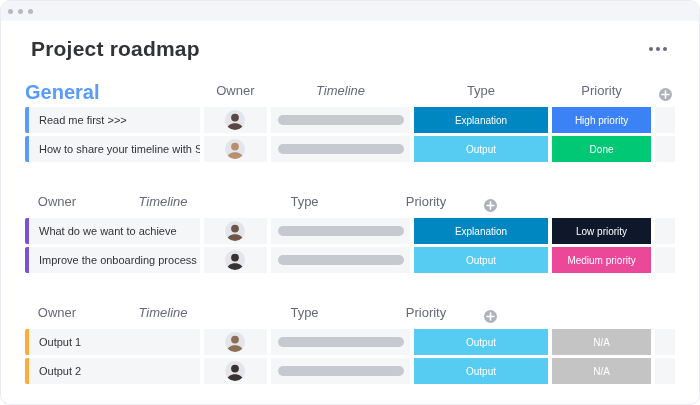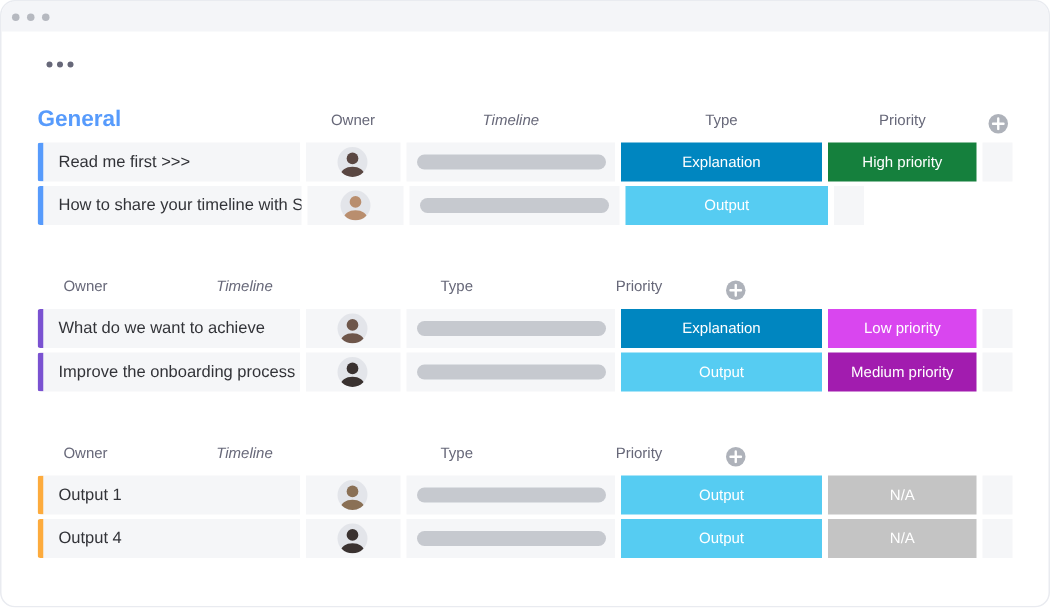--- a/index.html
+++ b/index.html
@@ -8,22 +8,22 @@
   .app{width:700px;height:405px;background:#fff;border:1px solid #e9ebf0;border-radius:10px;overflow:hidden;}
   .topbar{height:20px;background:#f4f5f8;display:flex;align-items:center;padding-left:7px;gap:5px;}
   .win-dot{width:5px;height:5px;border-radius:50%;background:#b6b9c0;}
   .page-head{display:flex;justify-content:space-between;align-items:center;padding:16px 32px 0 30px;}
   .page-title{font-size:21px;font-weight:bold;color:#323338;letter-spacing:.2px;}
   .menu-dots{display:flex;gap:3px;cursor:pointer;padding:4px 0;}
   .menu-dot{width:4px;height:4px;border-radius:50%;background:#676879;}
   .board{padding:22px 24px 0 24px;}
   .group{margin-bottom:32px;}
   .group-head{display:flex;gap:4px;align-items:flex-end;height:18px;margin-bottom:6px;}
-  .group-title{font-size:15px;font-weight:bold;line-height:18px;white-space:nowrap;cursor:pointer;}
-  .col-h{font-size:10px;color:#676879;text-align:center;padding-bottom:3px;}
+  .group-title{font-size:20px;font-weight:bold;line-height:18px;white-space:nowrap;cursor:pointer;}
+  .col-h{font-size:13px;color:#676879;text-align:center;padding-bottom:3px;}
   .c-name{width:176px;}
   .c-owner{width:64px;}
   .c-time{width:140px;font-style:italic;}
   .c-type{width:135px;}
   .c-pri{width:100px;}
   .c-sp{width:20px;display:flex;justify-content:center;align-items:center;}
   .row{display:flex;gap:4px;height:26px;margin-bottom:3px;}
   .cell{background:#f5f6f8;display:flex;align-items:center;}
   .name-cell{border-left:4px solid #579bfc;border-radius:2px 0 0 2px;padding-left:10px;font-size:11px;color:#323338;white-space:nowrap;overflow:hidden;cursor:pointer;text-align:right;}
   .owner-cell{justify-content:center;}
@@ -40,20 +40,21 @@
 <body>
 
 <div class="app">
   <div class="topbar">
     <span class="win-dot"></span>
     <span class="win-dot"></span>
     <span class="win-dot"></span>
   </div>
 
   <div class="page-head">
+    <div class="page-title">Project roadmap</div>
     <div class="menu-dots">
       <span class="menu-dot"></span>
       <span class="menu-dot"></span>
       <span class="menu-dot"></span>
     </div>
   </div>
 
   <div class="board" id="board">
   <section class="group">
     <div class="group-head">
@@ -78,38 +79,39 @@
         <svg width="20" height="20" viewBox="0 0 20 20">
           <circle class="av-head" cx="10" cy="7.6" r="3.9" fill="#5a4742"></circle>
           <path class="av-body" d="M1.5 20c.4-4.6 4.2-6.8 8.5-6.8s8.1 2.2 8.5 6.8z" fill="#5a4742"></path>
         </svg>
       </span>
     </div>
     <div class="cell c-time time-cell">
       <span class="track"><span class="fill" style="width: 77%; background: rgb(87, 155, 252);"></span></span>
     </div>
     <div class="cell c-type label-cell" style="background: rgb(0, 134, 192);">Explanation</div>
-    <div class="cell c-pri label-cell" style="background: #15803d;">High priority</div>
+    <div class="cell c-pri label-cell" style="background: #3b82f6;">High priority</div>
     <div class="cell c-sp spacer-cell"></div>
   </div>
 
   <div class="row">
     <div class="cell c-name name-cell" style="border-left-color: rgb(87, 155, 252);">How to share your timeline with S...</div>
     <div class="cell c-owner owner-cell">
       <span class="avatar">
         <svg width="20" height="20" viewBox="0 0 20 20">
           <circle class="av-head" cx="10" cy="7.6" r="3.9" fill="#b98e6e"></circle>
           <path class="av-body" d="M1.5 20c.4-4.6 4.2-6.8 8.5-6.8s8.1 2.2 8.5 6.8z" fill="#b98e6e"></path>
         </svg>
       </span>
     </div>
     <div class="cell c-time time-cell">
       <span class="track"><span class="fill" style="width: 57%; background: rgb(87, 155, 252);"></span></span>
     </div>
     <div class="cell c-type label-cell" style="background: rgb(86, 204, 242);">Output</div>
+    <div class="cell c-pri label-cell" style="background: rgb(0, 200, 117);">Done</div>
     <div class="cell c-sp spacer-cell"></div>
   </div>
 </div>
   </section>
 
   <section class="group">
     <div class="group-head">
       <div class="c-owner col-h">Owner</div>
       <div class="c-time col-h">Timeline</div>
       <div class="c-type col-h">Type</div>
@@ -130,39 +132,39 @@
         <svg width="20" height="20" viewBox="0 0 20 20">
           <circle class="av-head" cx="10" cy="7.6" r="3.9" fill="#6e564a"></circle>
           <path class="av-body" d="M1.5 20c.4-4.6 4.2-6.8 8.5-6.8s8.1 2.2 8.5 6.8z" fill="#6e564a"></path>
         </svg>
       </span>
     </div>
     <div class="cell c-time time-cell">
       <span class="track"><span class="fill" style="width: 77%; background: rgb(122, 82, 209);"></span></span>
     </div>
     <div class="cell c-type label-cell" style="background: rgb(0, 134, 192);">Explanation</div>
-    <div class="cell c-pri label-cell" style="background: #d946ef;">Low priority</div>
+    <div class="cell c-pri label-cell" style="background: #0f172a;">Low priority</div>
     <div class="cell c-sp spacer-cell"></div>
   </div>
 
   <div class="row">
     <div class="cell c-name name-cell" style="border-left-color: rgb(122, 82, 209);">Improve the onboarding process</div>
     <div class="cell c-owner owner-cell">
       <span class="avatar">
         <svg width="20" height="20" viewBox="0 0 20 20">
           <circle class="av-head" cx="10" cy="7.6" r="3.9" fill="#3a3230"></circle>
           <path class="av-body" d="M1.5 20c.4-4.6 4.2-6.8 8.5-6.8s8.1 2.2 8.5 6.8z" fill="#3a3230"></path>
         </svg>
       </span>
     </div>
     <div class="cell c-time time-cell">
       <span class="track"><span class="fill" style="width: 57%; background: rgb(122, 82, 209);"></span></span>
     </div>
     <div class="cell c-type label-cell" style="background: rgb(86, 204, 242);">Output</div>
-    <div class="cell c-pri label-cell" style="background: #a21caf;">Medium priority</div>
+    <div class="cell c-pri label-cell" style="background: #ec4899;">Medium priority</div>
     <div class="cell c-sp spacer-cell"></div>
   </div>
 </div>
   </section>
 
   <section class="group">
     <div class="group-head">
       <div class="c-owner col-h">Owner</div>
       <div class="c-time col-h">Timeline</div>
       <div class="c-type col-h">Type</div>
@@ -188,21 +190,21 @@
     </div>
     <div class="cell c-time time-cell">
       <span class="track"><span class="fill" style="width: 77%; background: rgb(253, 171, 61);"></span></span>
     </div>
     <div class="cell c-type label-cell" style="background: rgb(86, 204, 242);">Output</div>
     <div class="cell c-pri label-cell" style="background: rgb(196, 196, 196);">N/A</div>
     <div class="cell c-sp spacer-cell"></div>
   </div>
 
   <div class="row">
-    <div class="cell c-name name-cell" style="border-left-color: rgb(253, 171, 61);">Output 4</div>
+    <div class="cell c-name name-cell" style="border-left-color: rgb(253, 171, 61);">Output 2</div>
     <div class="cell c-owner owner-cell">
       <span class="avatar">
         <svg width="20" height="20" viewBox="0 0 20 20">
           <circle class="av-head" cx="10" cy="7.6" r="3.9" fill="#3a3230"></circle>
           <path class="av-body" d="M1.5 20c.4-4.6 4.2-6.8 8.5-6.8s8.1 2.2 8.5 6.8z" fill="#3a3230"></path>
         </svg>
       </span>
     </div>
     <div class="cell c-time time-cell">
       <span class="track"><span class="fill" style="width: 57%; background: rgb(253, 171, 61);"></span></span>

